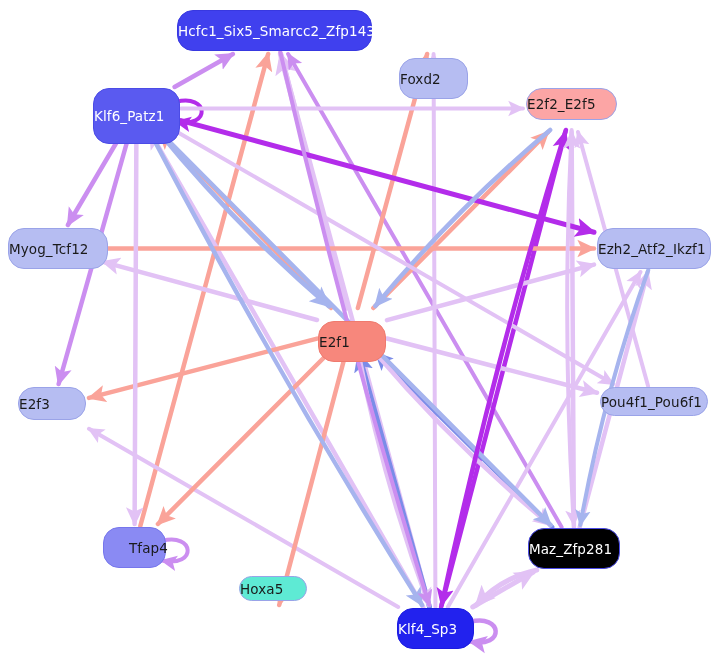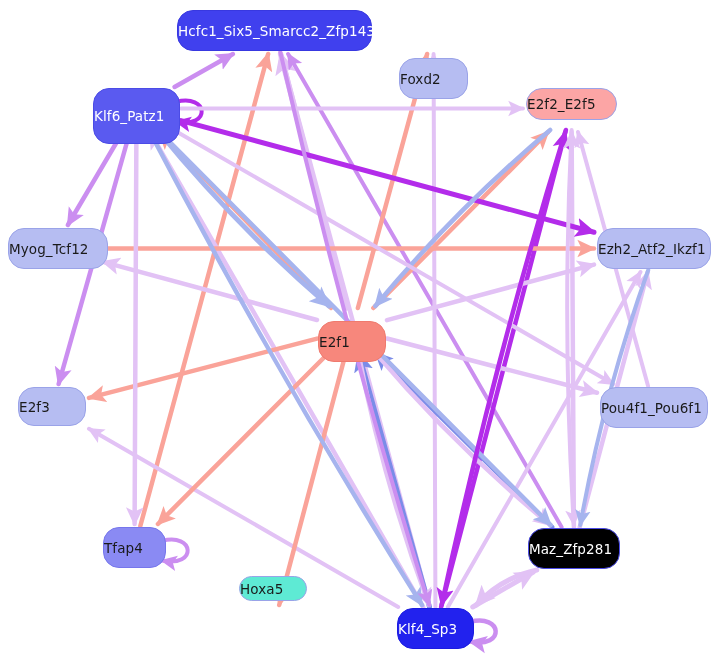--- a/index.html
+++ b/index.html
@@ -131,27 +131,27 @@
       </div>
       <div class="node" style="left: 8px; top: 228px; width: 100px; height: 41px; background: rgb(182, 189, 242); border: 1px solid rgb(154, 163, 232); color: rgb(26, 26, 26);">
         <span class="node-label">Myog_Tcf12</span>
       </div>
       <div class="node" style="left: 597px; top: 228px; width: 114px; height: 41px; background: rgb(182, 189, 242); border: 1px solid rgb(154, 163, 232); color: rgb(26, 26, 26);">
         <span class="node-label">Ezh2_Atf2_Ikzf1</span>
       </div>
       <div class="node" style="left: 318px; top: 309px; width: 68px; height: 41px; background: rgb(247, 135, 124); border: 1px solid rgb(239, 122, 110); color: rgb(26, 26, 26); margin-top: 12px;">
         <span class="node-label">E2f1</span>
       </div>
-      <div class="node" style="left: 18px; top: 387px; width: 68px; height: 39px; background: rgb(182, 189, 242); border: 1px solid rgb(154, 163, 232); color: rgb(26, 26, 26);">
+      <div class="node" style="left: 18px; top: 387px; width: 68px; height: 33px; background: rgb(182, 189, 242); border: 1px solid rgb(154, 163, 232); color: rgb(26, 26, 26);">
         <span class="node-label">E2f3</span>
       </div>
-      <div class="node" style="left: 600px; top: 387px; width: 108px; height: 41px; background: rgb(182, 189, 242); border: 1px solid rgb(154, 163, 232); color: rgb(26, 26, 26);">
+      <div class="node" style="left: 600px; top: 387px; width: 108px; height: 29px; background: rgb(182, 189, 242); border: 1px solid rgb(154, 163, 232); color: rgb(26, 26, 26);">
         <span class="node-label">Pou4f1_Pou6f1</span>
       </div>
-      <div class="node" style="left: 103px; top: 527px; width: 63px; height: 41px; background: rgb(138, 138, 243); border: 1px solid rgb(118, 118, 236); color: rgb(26, 26, 26);">
+      <div class="node" style="left: 103px; top: 527px; width: 63px; height: 41px; background: rgb(138, 138, 243); border: 1px solid rgb(118, 118, 236); color: rgb(26, 26, 26); padding-left: 25px;">
         <span class="node-label">Tfap4</span>
       </div>
       <div class="node" style="left: 528px; top: 528px; width: 92px; height: 41px; background: #000000; border: 1px solid rgb(75, 75, 230); color: rgb(255, 255, 255);">
         <span class="node-label">Maz_Zfp281</span>
       </div>
       <div class="node" style="left: 239px; top: 576px; width: 68px; height: 25px; background: #5eead4; border: 1px solid rgb(154, 163, 232); color: rgb(26, 26, 26);">
         <span class="node-label">Hoxa5</span>
       </div>
       <div class="node" style="left: 397px; top: 608px; width: 77px; height: 41px; background: rgb(34, 34, 238); border: 1px solid rgb(28, 28, 224); color: rgb(255, 255, 255);">
         <span class="node-label">Klf4_Sp3</span>

